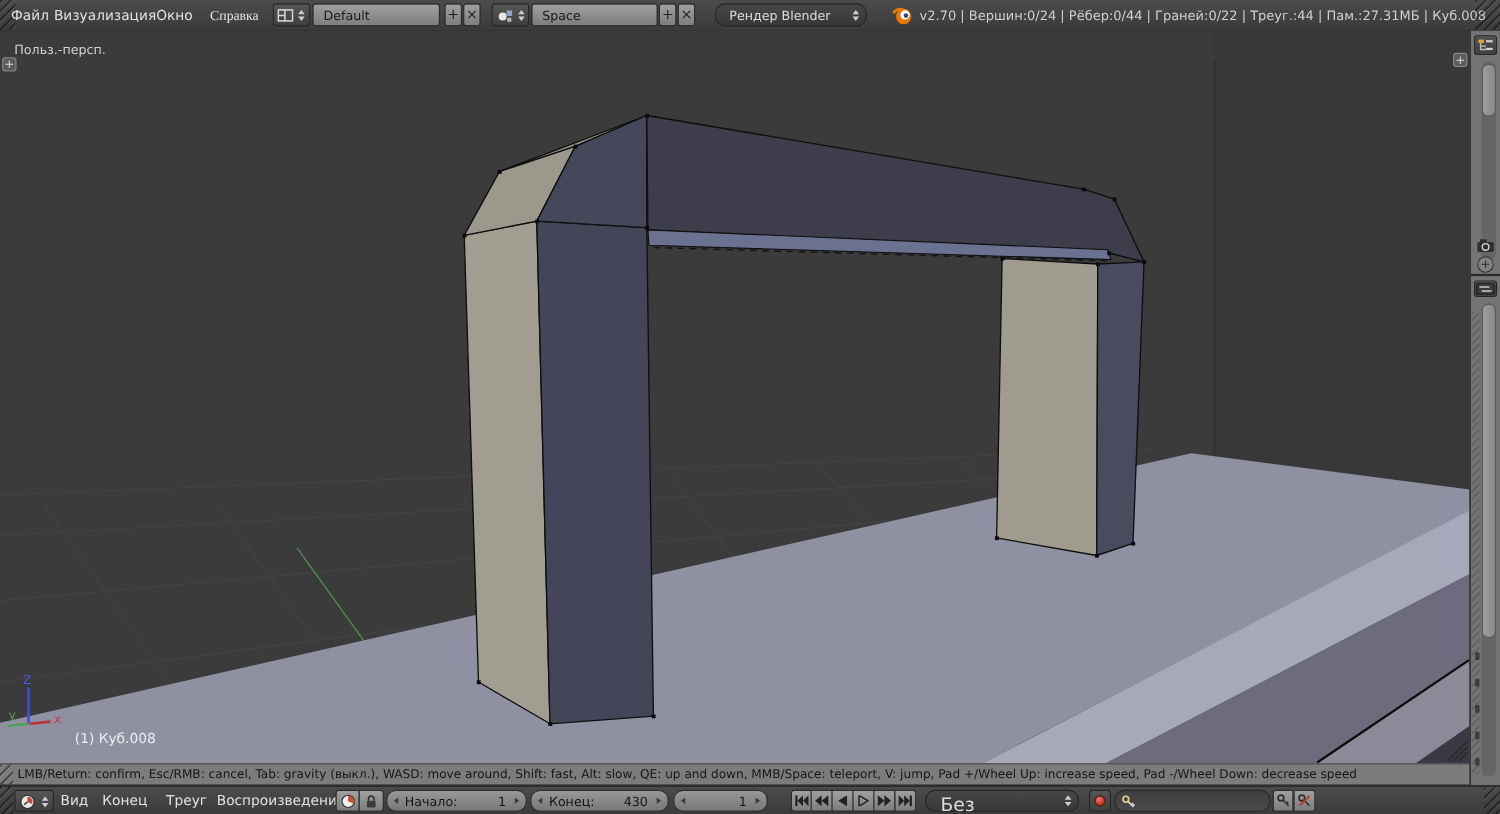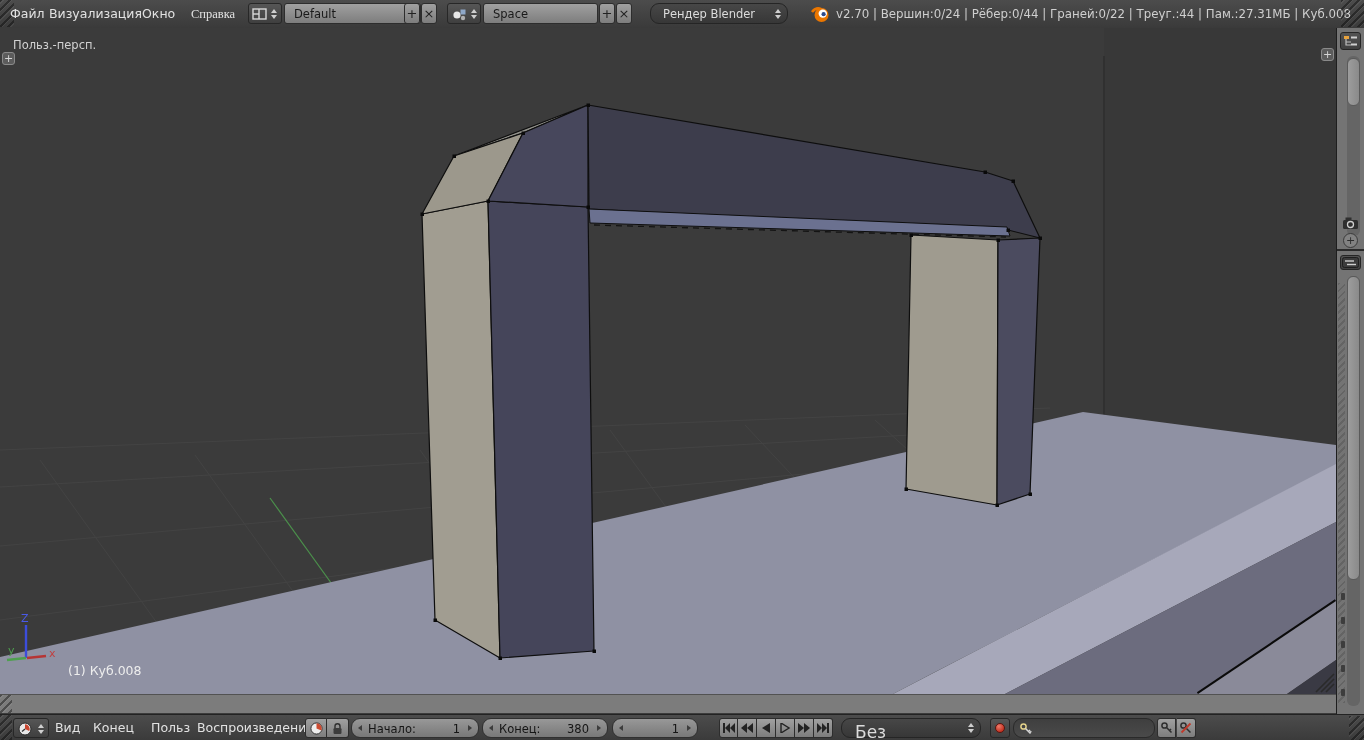--- a/index.html
+++ b/index.html
@@ -63,21 +63,21 @@
     <svg class="abs" style="left:3px;top:4px;" width="15" height="12" viewBox="0 0 15 12">
       <rect x="1" y="1" width="13" height="10" fill="none" stroke="#d8d8d8" stroke-width="1.4"></rect>
       <line x1="7" y1="1" x2="7" y2="11" stroke="#d8d8d8" stroke-width="1.4"></line>
       <line x1="1" y1="6" x2="7" y2="6" stroke="#d8d8d8" stroke-width="1.4"></line>
     </svg>
     <span class="abs arrow-stack" style="left:22px;top:5px;">
         <div class="tri-up"></div>
         <div class="tri-dn"></div>
       </span>
   </div>
-  <div class="abs btn-light" style="left:284px;top:3px;width:137px;height:21px;">
+  <div class="abs btn-light" style="left:284px;top:3px;width:116px;height:21px;">
     <span class="abs f-label" style="left:9px;top:3px;">Default</span>
   </div>
   <div class="abs btn-light" style="left:404px;top:3px;width:16px;height:21px;">
     <span class="icon-char">+</span>
   </div>
   <div class="abs btn-light" style="left:421px;top:3px;width:16px;height:21px;">
     <span class="icon-char">×</span>
   </div>
 
   <div class="abs btn-dark" style="left:447px;top:3px;width:34px;height:21px;">
@@ -196,20 +196,21 @@
   <g>
     <path d="M1316,692 l18,-18 M1321,692 l13,-13 M1326,692 l8,-8" stroke="#2a2a2a" stroke-width="1.6" transform="translate(0,-28)"></path>
   </g>
 </svg>
   <div class="abs plus-tab" style="left:2px;top:24px;">+</div>
   <div class="abs plus-tab" style="left:1321px;top:20px;">+</div>
 </div>
 
 <div class="abs" id="vp-helpbar">
   <div class="abs stripes" style="left:0;top:0;width:12px;height:18px;"></div>
+  <span class="help-text">LMB/Return: confirm, Esc/RMB: cancel, Tab: gravity (выкл.), WASD: move around, Shift: fast, Alt: slow, QE: up and down, MMB/Space: teleport, V: jump, Pad +/Wheel Up: increase speed, Pad -/Wheel Down: decrease speed</span>
 </div>
 
 <div class="abs" id="right-col">
   <div class="abs mini-icon" style="left:3px;top:4px;width:21px;height:18px;">
     <svg width="19" height="16" viewBox="0 0 19 16">
       <rect x="3" y="3" width="5" height="3" fill="#e8a33d"></rect>
       <rect x="10" y="3.5" width="6" height="2" fill="#d0d0d0"></rect>
       <rect x="10" y="10.5" width="6" height="2" fill="#d0d0d0"></rect>
       <path d="M5,6 v6 h5 M5,9 h5" stroke="#bdbdbd" stroke-width="1.2" fill="none"></path>
     </svg>
@@ -250,21 +251,21 @@
       <line x1="8" y1="8" x2="5" y2="10.5" stroke="#333" stroke-width="1.3"></line>
     </svg>
     <span class="abs arrow-stack" style="left:24px;top:5px;">
         <div class="tri-up"></div>
         <div class="tri-dn"></div>
       </span>
   </div>
 
   <span class="abs menu-item" style="left:55px;">Вид</span>
   <span class="abs menu-item" style="left:93px;">Конец</span>
-  <span class="abs menu-item" style="left:151px;">Польз</span>
+  <span class="abs menu-item" style="left:151px;">Треуг</span>
   <span class="abs menu-item" style="left:197px;">Воспроизведение</span>
 
   <div class="abs btn-light" style="left:305px;top:3px;width:22px;height:20px;border-radius:3px 0 0 3px;">
     <svg style="margin:2px auto;" width="15" height="15" viewBox="0 0 15 15">
       <circle cx="7.5" cy="7.5" r="5.6" fill="#eeeeee" stroke="#333" stroke-width="1"></circle>
       <path d="M7.5 7.5 L7.5 2.2 A5.3 5.3 0 0 1 12.3 9.5 Z" fill="#cc4a30"></path>
     </svg>
   </div>
   <div class="abs btn-light" style="left:327px;top:3px;width:22px;height:20px;border-radius:0 3px 3px 0;border-left:none;">
     <svg style="margin:2px auto;" width="15" height="15" viewBox="0 0 15 15">
@@ -275,21 +276,21 @@
 
   <div class="abs field-light" style="left:351px;top:3px;width:128px;height:20px;">
     <span class="abs tri-l" style="left:6px;top:6px;"></span>
     <span class="abs f-label" style="left:16px;top:3px;">Начало:</span>
     <span class="abs f-label" style="right:18px;top:3px;">1</span>
     <span class="abs tri-r" style="right:6px;top:6px;"></span>
   </div>
   <div class="abs field-light" style="left:482px;top:3px;width:126px;height:20px;text-align:right;">
     <span class="abs tri-l" style="left:6px;top:6px;"></span>
     <span class="abs f-label" style="left:16px;top:3px;">Конец:</span>
-    <span class="abs f-label" style="right:18px;top:3px;">380</span>
+    <span class="abs f-label" style="right:18px;top:3px;">430</span>
     <span class="abs tri-r" style="right:6px;top:6px;"></span>
   </div>
   <div class="abs field-light" style="left:612px;top:3px;width:86px;height:20px;">
     <span class="abs tri-l" style="left:6px;top:6px;"></span>
     <span class="abs f-label" style="right:18px;top:3px;">1</span>
     <span class="abs tri-r" style="right:6px;top:6px;"></span>
   </div>
 
   <div class="abs pb-group" style="left:719px;top:3px;">
     <div class="pb-btn">

